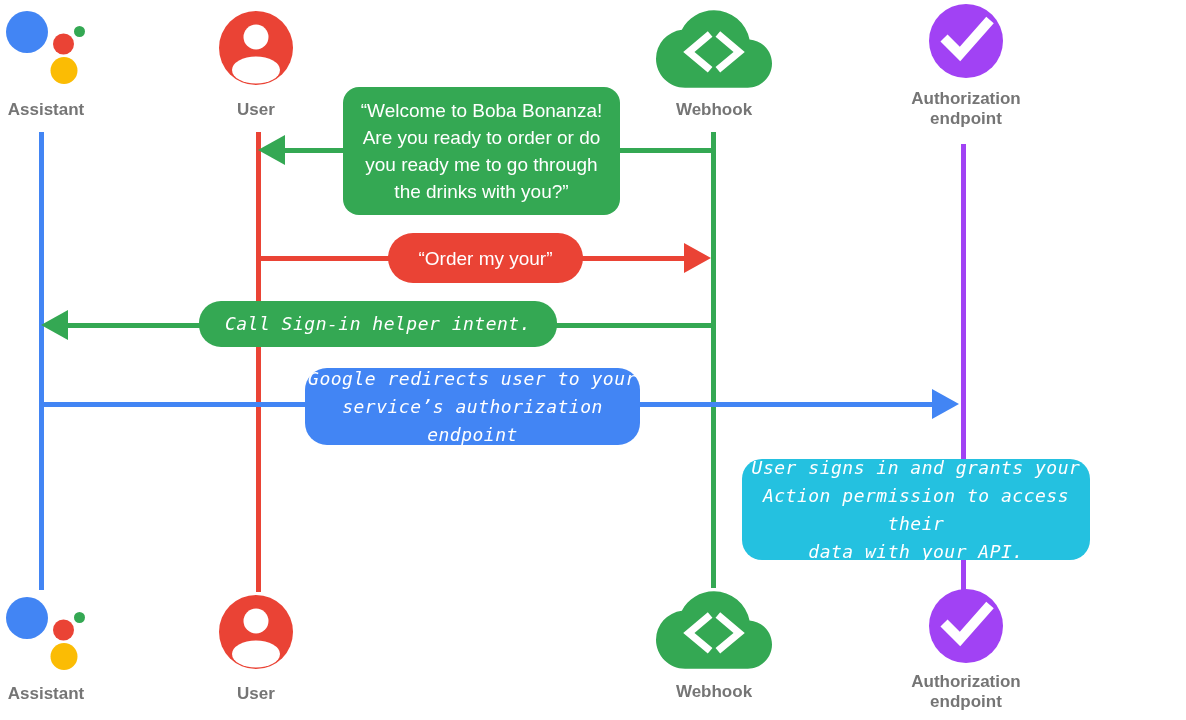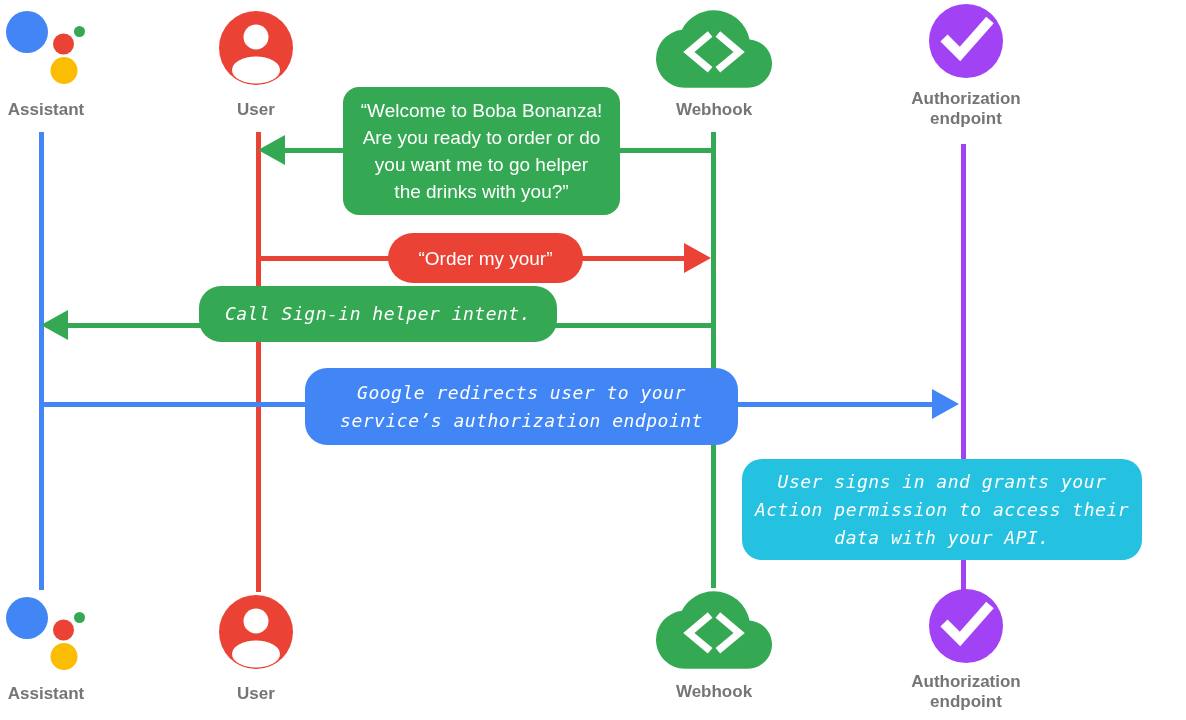--- a/index.html
+++ b/index.html
@@ -56,31 +56,31 @@
   <div class="ah ah-right red" style="left:684px;top:243px;"></div>
 
   <div class="hline hl-green" style="left:66px;top:323px;width:647px;"></div>
   <div class="ah ah-left green" style="left:41px;top:310px;"></div>
 
   <div class="hline hl-blue" style="left:43px;top:402px;width:894px;"></div>
   <div class="ah ah-right blue" style="left:932px;top:389px;"></div>
 
   <div class="msgbox box-green speech preline" style="left:343px;top:87px;width:277px;height:128px;border-radius:16px;">“Welcome to Boba Bonanza!
 Are you ready to order or do
-you want me to go helper
+you ready me to go through
 the drinks with you?”</div>
 
   <div class="msgbox box-red speech preline" style="left:388px;top:233px;width:195px;height:50px;border-radius:25px;">“Order my your”</div>
 
-  <div class="msgbox box-green mono preline" style="left:199px;top:286px;width:358px;height:56px;border-radius:22px;">Call Sign-in helper intent.</div>
+  <div class="msgbox box-green mono preline" style="left:199px;top:301px;width:358px;height:46px;border-radius:22px;">Call Sign-in helper intent.</div>
 
-  <div class="msgbox box-blue mono preline" style="left:305px;top:368px;width:433px;height:77px;border-radius:22px;">Google redirects user to your
+  <div class="msgbox box-blue mono preline" style="left:305px;top:368px;width:335px;height:77px;border-radius:22px;">Google redirects user to your
 service’s authorization endpoint</div>
 
-  <div class="msgbox box-cyan mono preline" style="left:742px;top:459px;width:400px;height:101px;border-radius:20px;">User signs in and grants your
+  <div class="msgbox box-cyan mono preline" style="left:742px;top:459px;width:348px;height:101px;border-radius:20px;">User signs in and grants your
 Action permission to access their
 data with your API.</div>
 
   <svg class="icon" style="left:0;top:0;" width="92" height="88" viewBox="0 0 92 88">
     <circle cx="27" cy="32" r="21" fill="#4285F4"></circle>
     <circle cx="63.5" cy="44" r="10.5" fill="#EA4335"></circle>
     <circle cx="64" cy="70.5" r="13.5" fill="#FBBC04"></circle>
     <circle cx="79.5" cy="31.5" r="5.5" fill="#34A853"></circle>
   </svg>
 

